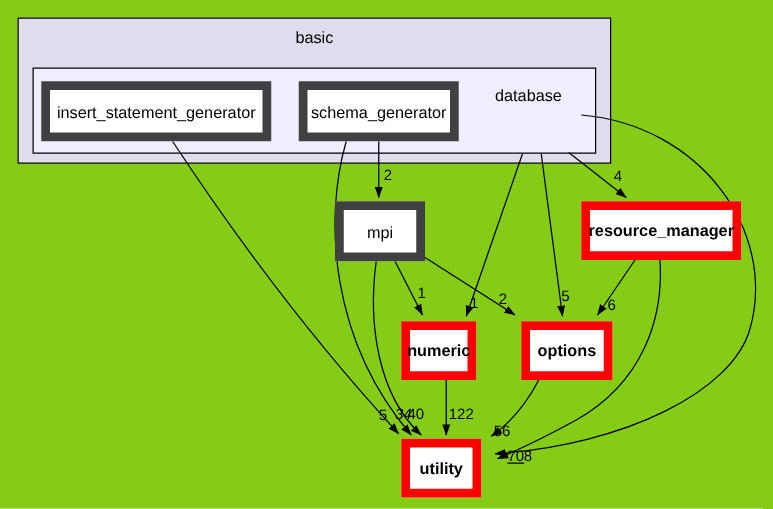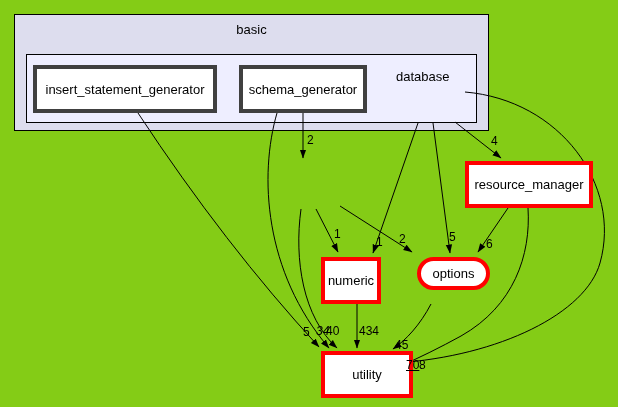--- a/index.html
+++ b/index.html
@@ -17,25 +17,25 @@
     position:absolute;left:0;top:7px;width:100%;
     text-align:center;font-size:13px;color:#000000;
   }
   .dirlabel{
     position:absolute;left:396px;top:69px;
     font-size:13px;color:#000000;z-index:4;cursor:pointer;
   }
   svg.edges{position:absolute;left:0;top:0;z-index:3;}
   .node{
     position:absolute;box-sizing:border-box;
-    background:#ffffff;border:4px solid #404040;
+    background:#ffffff;border:7px solid #404040;
     display:flex;align-items:center;justify-content:center;
     font-size:13px;color:#000000;z-index:5;cursor:pointer;
   }
-  .node.external{border-color:#ff0000;}
+  .node.external{border-color:#ff0000;font-weight:bold;}
   .edge-label{
     position:absolute;font-size:12px;color:#000000;z-index:6;
     white-space:nowrap;line-height:12px;
   }
 </style>
 </head>
 <body>
 
 <div class="canvas">
 
@@ -68,41 +68,44 @@
       <path d="M528,208 C531,255 514,306 461,336 C441,347 419,358 398,367" marker-end="url(#arrow)"></path>
     </g>
   </svg>
 
   <div class="node" style="left:33px;top:65px;width:184px;height:48px;">
     <span>insert_statement_generator</span>
   </div>
   <div class="node" style="left:239px;top:65px;width:128px;height:48px;">
     <span>schema_generator</span>
   </div>
+  <div class="node" style="left:268px;top:161px;width:72px;height:48px;">
+    <span>mpi</span>
+  </div>
   <div class="node external" style="left:465px;top:161px;width:128px;height:47px;">
     <span>resource_manager</span>
   </div>
   <div class="node external" style="left:321px;top:257px;width:60px;height:47px;">
     <span>numeric</span>
   </div>
-  <div class="node external" style="left:417px;top:257px;width:73px;height:33px;border-radius:19px;">
+  <div class="node external" style="left:417px;top:257px;width:73px;height:47px;">
     <span>options</span>
   </div>
-  <div class="node external" style="left:321px;top:351px;width:92px;height:47px;">
+  <div class="node external" style="left:321px;top:351px;width:64px;height:47px;">
     <span>utility</span>
   </div>
 
   <div class="edge-label" style="left:307px;top:134px;">2</div>
   <div class="edge-label" style="left:491px;top:135px;">4</div>
   <div class="edge-label" style="left:334px;top:228px;">1</div>
   <div class="edge-label" style="left:376px;top:236px;">1</div>
   <div class="edge-label" style="left:399px;top:233px;">2</div>
   <div class="edge-label" style="left:449px;top:231px;">5</div>
   <div class="edge-label" style="left:486px;top:238px;">6</div>
   <div class="edge-label" style="left:303px;top:326px;">5</div>
   <div class="edge-label" style="left:316px;top:325px;font-style:italic;">34</div>
   <div class="edge-label" style="left:326px;top:325px;text-align:right;">40</div>
-  <div class="edge-label" style="left:359px;top:325px;">434</div>
-  <div class="edge-label" style="left:395px;top:339px;">45</div>
+  <div class="edge-label" style="left:359px;top:325px;">122</div>
+  <div class="edge-label" style="left:395px;top:339px;">56</div>
   <div class="edge-label" style="left:406px;top:359px;text-decoration:underline;">70</div>
   <div class="edge-label" style="left:419px;top:359px;">8</div>
 
 </div>
 
 </body></html>

